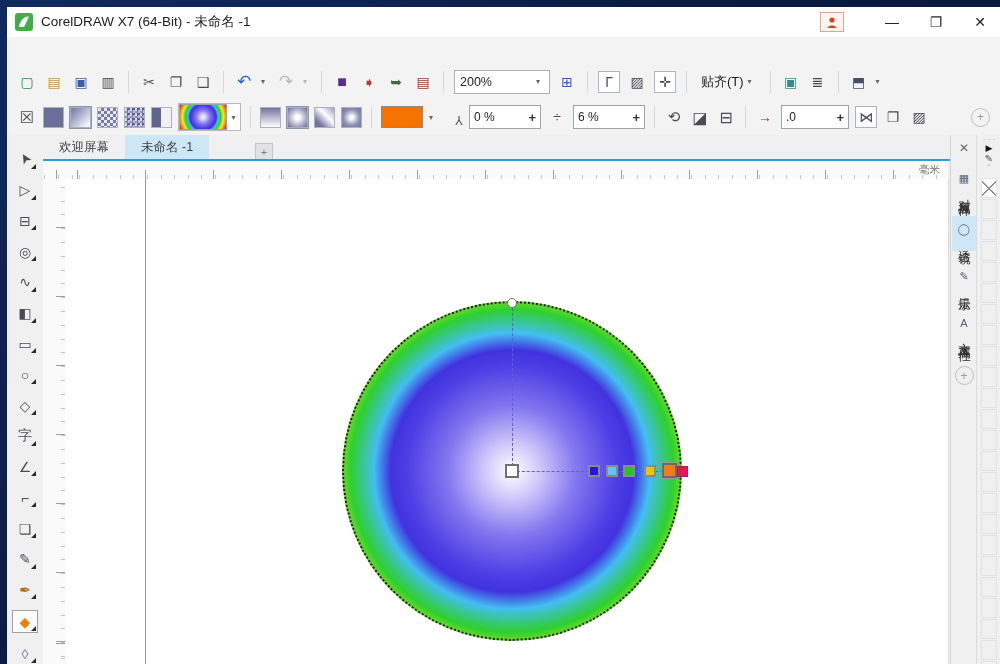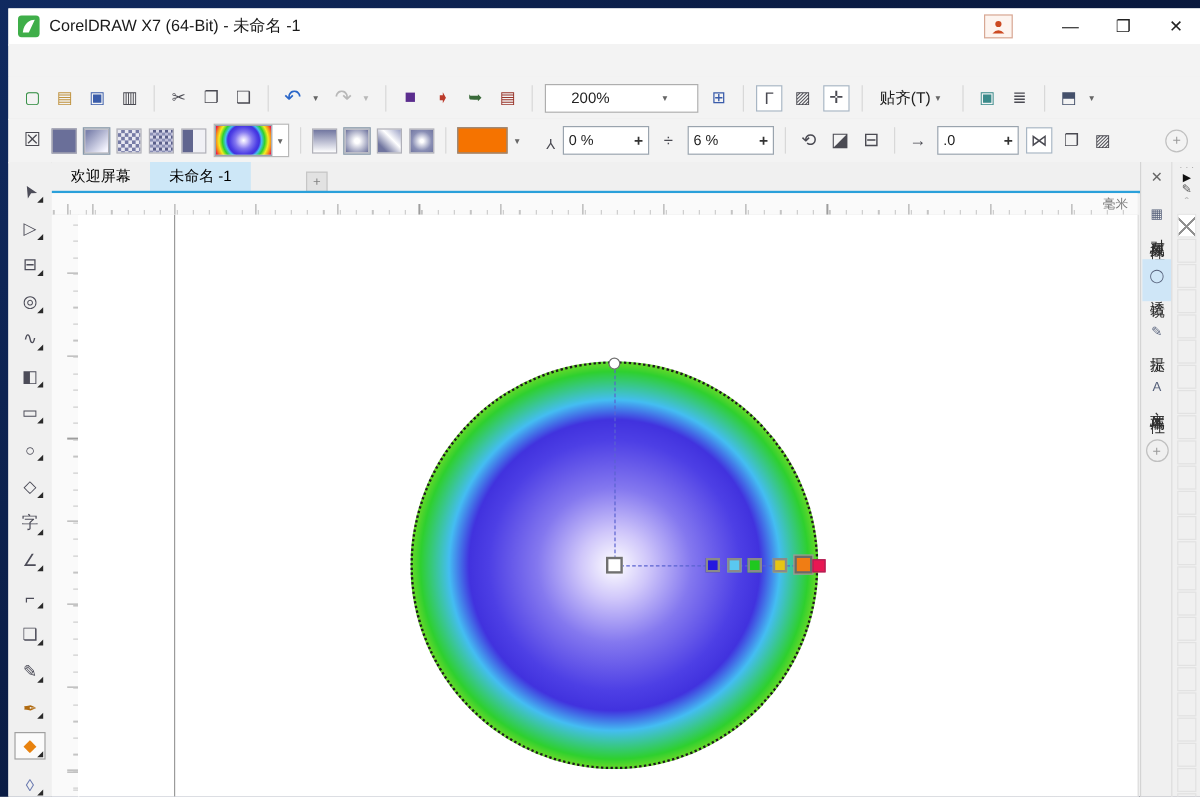--- a/index.html
+++ b/index.html
@@ -26,21 +26,21 @@
   
   .bar{position:absolute;left:0;width:993px;background:#f3f3f3;display:flex;align-items:center;}
   #stdbar{top:57px;height:35px;border-bottom:1px solid #e2e2e2;padding-left:10px;gap:7px;}
   #propbar{top:92px;height:36px;border-bottom:1px solid #d6d6d6;padding-left:10px;gap:6px;}
   .tbtn{width:20px;height:20px;display:flex;align-items:center;justify-content:center;
         font-size:14px;color:#4a4a52;flex:none;}
   .sep{width:1px;height:22px;background:#d8d8d8;margin:0 3px;flex:none;}
   .caret{font-size:8px;color:#666;width:8px;flex:none;}
   .pressed{border:1px solid #a8b6c4;background:#fff;}
   .combo{width:84px;height:22px;border:1px solid #aeaeae;background:#fff;display:flex;align-items:center;
-         font-size:12.5px;padding:0 21px;justify-content:space-between;flex:none;}
+         font-size:12.5px;padding:0 5px;justify-content:space-between;flex:none;}
   .snapbox{display:flex;align-items:center;gap:4px;font-size:13px;color:#1c1c1c;padding:0 4px;}
   .spin{height:22px;border:1px solid #9aa4ae;background:#fff;display:flex;align-items:center;
         font-size:12px;padding:0 4px;justify-content:space-between;flex:none;}
   .spin .plus{color:#333;font-weight:bold;font-size:13px;}
   .sq{width:19px;height:19px;border:1px solid #b0b0b8;flex:none;}
   .sq.sel{outline:1px solid #8899aa;background-color:#fff;}
   .fillsq-uniform{background:#6a6f99;}
   .fillsq-fountain{background:linear-gradient(135deg,#7d83ad 10%,#f5f5ff 90%);}
   .fillsq-pattern{background:conic-gradient(#767ba6 0 25%,#e8e8f2 0 50%,#767ba6 0 75%,#e8e8f2 0) 0 0/6px 6px;}
   .fillsq-texture{background:conic-gradient(#5a5f8a 0 25%,#bcbcd8 0 50%,#8a8fb5 0 75%,#d8d8ea 0) 0 0/5px 5px;}
@@ -53,21 +53,21 @@
   .prevwrap{display:flex;align-items:center;border:1px solid #b8b8b8;background:#fff;flex:none;}
   .prevwrap .caret{width:13px;text-align:center;}
   .colorwell{width:40px;height:20px;border:1px solid #8a8a8a;flex:none;}
   .roundplus{width:17px;height:17px;border:1px solid #c0c0c0;border-radius:50%;color:#9a9a9a;
              display:flex;align-items:center;justify-content:center;font-size:12px;flex:none;}
   .flip{display:inline-block;transform:rotate(180deg);}
 
   
   #tabrow{position:absolute;left:36px;top:128px;height:24px;right:50px;background:#f0f0f0;
           display:flex;align-items:stretch;}
-  .tab{padding:0 16px;display:flex;align-items:center;font-size:12.5px;color:#000000;}
+  .tab{padding:0 16px;display:flex;align-items:center;font-size:12.5px;color:#404040;}
   .tab.active{background:#cde7f7;text-align:center;}
   #newtab{width:16px;height:15px;margin:4px 0 0 6px;background:#e2e2e2;border:1px solid #c6c6c6;
           color:#808080;font-size:11px;display:flex;align-items:center;justify-content:center;}
   #tabline{position:absolute;left:36px;top:152px;right:50px;height:2px;background:#2aa0da;}
 
   
   #hruler{position:absolute;left:36px;top:154px;right:52px;height:18px;background:#fafafa;
           border-bottom:1px solid #d8d8d8;overflow:hidden;
           background-image:
             repeating-linear-gradient(90deg,#c4c4c4 0 1px,transparent 1px 13.6px),

